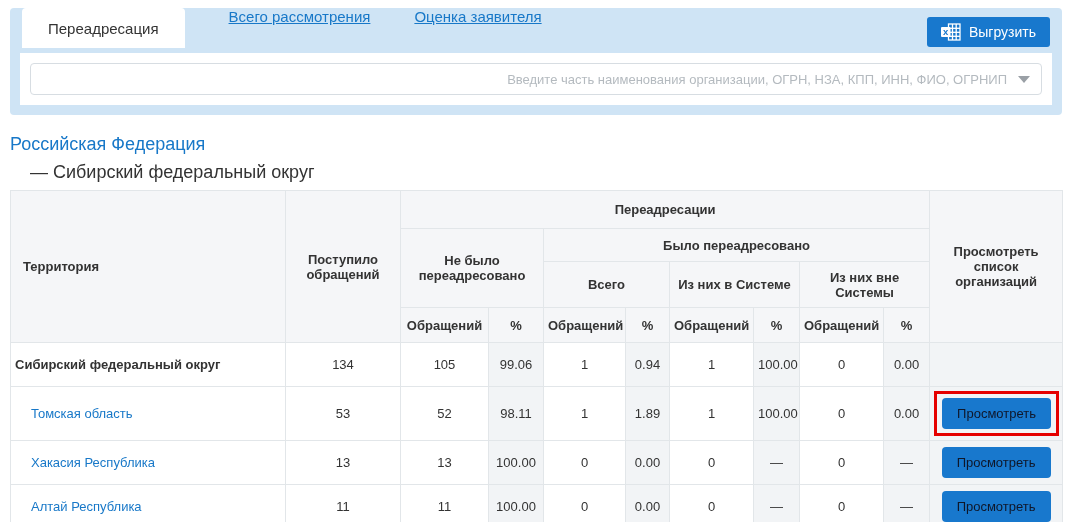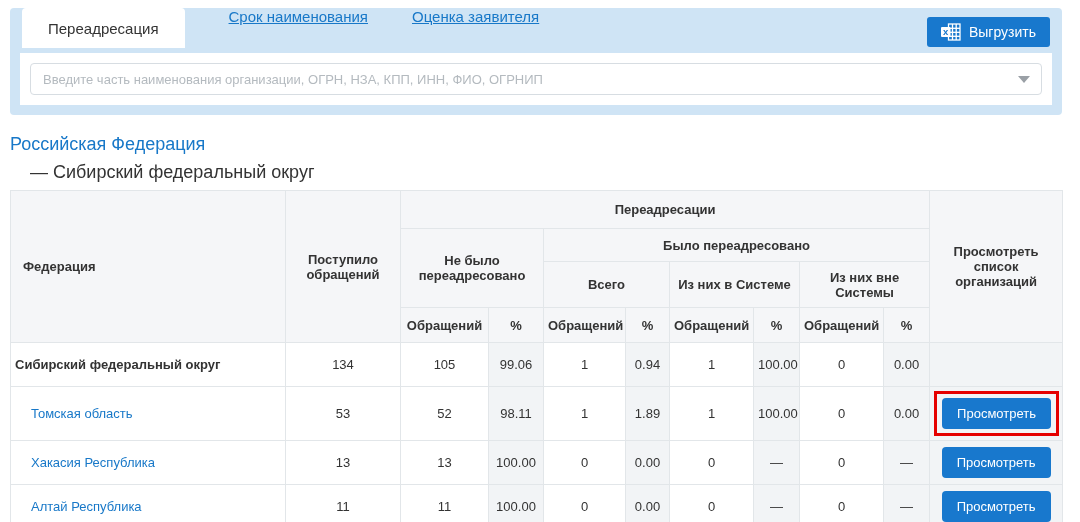--- a/index.html
+++ b/index.html
@@ -12,21 +12,21 @@
   .tab-active { background: #fff; border-radius: 4px 4px 0 0; padding: 12px 26px 11px 26px;
     font-size: 15px; color: #333; cursor: default; }
   .tab-link { color: #1878c8; text-decoration: underline; font-size: 15px; margin-left: 44px;
     padding-bottom: 14px; cursor: pointer; }
   .export-btn { position: absolute; right: 12px; top: 9px; display: flex; align-items: center; gap: 8px;
     background: #1878cd; color: #fff; border: none; border-radius: 3px; padding: 6px 14px;
     font-size: 14px; cursor: pointer; font-family: "Liberation Sans", sans-serif; }
   .panel-body { background: #fff; margin: 0 10px 10px 10px; padding: 10px 10px; }
   .search-wrap { position: relative; }
   .search-input { width: 100%; height: 32px; border: 1px solid #d7dde2; border-radius: 4px;
-    padding: 0 34px 0 12px; font-size: 13px; color: #333; font-family: "Liberation Sans", sans-serif; }
+    padding: 0 34px 0 12px; font-size: 13px; color: #333; font-family: "Liberation Sans", sans-serif; text-align: right; }
   .search-input::placeholder { color: #b4babf; }
   .caret { position: absolute; right: 12px; top: 13px; width: 0; height: 0;
     border-left: 6px solid transparent; border-right: 6px solid transparent;
     border-top: 7px solid #9aa0a6; cursor: pointer; }
 
   
   .crumbs { position: absolute; left: 10px; top: 134px; font-size: 18px; }
   .crumb-root { color: #1878c8; text-decoration: none; cursor: pointer; }
   .crumb-current { margin: 7px 0 0 20px; color: #333; }
 
@@ -37,31 +37,31 @@
     vertical-align: middle; padding: 4px; }
   th { background: #f5f6f8; font-weight: bold; }
   th.territory-h { text-align: left; padding-left: 12px; }
   td { background: #fff; }
   td.pct, td.action { background: #f2f4f6; }
   td.territory { text-align: left; }
   .t-bold { font-weight: bold; color: #333; }
   .t-link { color: #1878c8; text-decoration: none; cursor: pointer; padding-left: 16px; display: inline-block; }
   tr.hr1 { height: 38px; } tr.hr2 { height: 33px; } tr.hr3 { height: 46px; } tr.hr4 { height: 35px; }
   tr.datarow { height: 44px; }
-  .view-btn { background: #1878cd; color: #ffffff; border: none; border-radius: 4px;
+  .view-btn { background: #1878cd; color: #0f172a; border: none; border-radius: 4px;
     padding: 8px 15px; font-size: 13px; cursor: pointer; font-family: "Liberation Sans", sans-serif; }
   .hl-box { display: inline-block; border: 3px solid #e50000; padding: 4px 5px; line-height: 0; }
 </style>
 </head>
 <body>
 
 <div class="panel">
   <div class="tabstrip">
     <div class="tab-active">Переадресация</div>
-    <a class="tab-link">Срок наименования</a>
+    <a class="tab-link">Всего рассмотрения</a>
     <a class="tab-link">Оценка заявителя</a>
     <button class="export-btn">
       <span style="line-height:0;">
         <svg width="20" height="18" viewBox="0 0 20 18">
           <g stroke="#fff" stroke-width="1.3" fill="none">
             <rect x="7.5" y="1" width="11.5" height="16"></rect>
             <line x1="7.5" y1="5.3" x2="19" y2="5.3"></line>
             <line x1="7.5" y1="9.3" x2="19" y2="9.3"></line>
             <line x1="7.5" y1="13.3" x2="19" y2="13.3"></line>
             <line x1="11.5" y1="1" x2="11.5" y2="17"></line>
@@ -96,21 +96,21 @@
     <col style="width:82px">
       <col style="width:44px">
     <col style="width:84px">
       <col style="width:46px">
     <col style="width:84px">
       <col style="width:46px">
     <col style="width:133px">
   </colgroup>
   <thead>
     <tr class="hr1">
-      <th rowspan="4" class="territory-h">Федерация</th>
+      <th rowspan="4" class="territory-h">Территория</th>
       <th rowspan="4">Поступило обращений</th>
       <th colspan="8">Переадресации</th>
       <th rowspan="4">Просмотреть список организаций</th>
     </tr>
     <tr class="hr2">
       <th colspan="2" rowspan="2">Не было переадресовано</th>
       <th colspan="6">Было переадресовано</th>
     </tr>
     <tr class="hr3">
       <th colspan="2">Всего</th>

